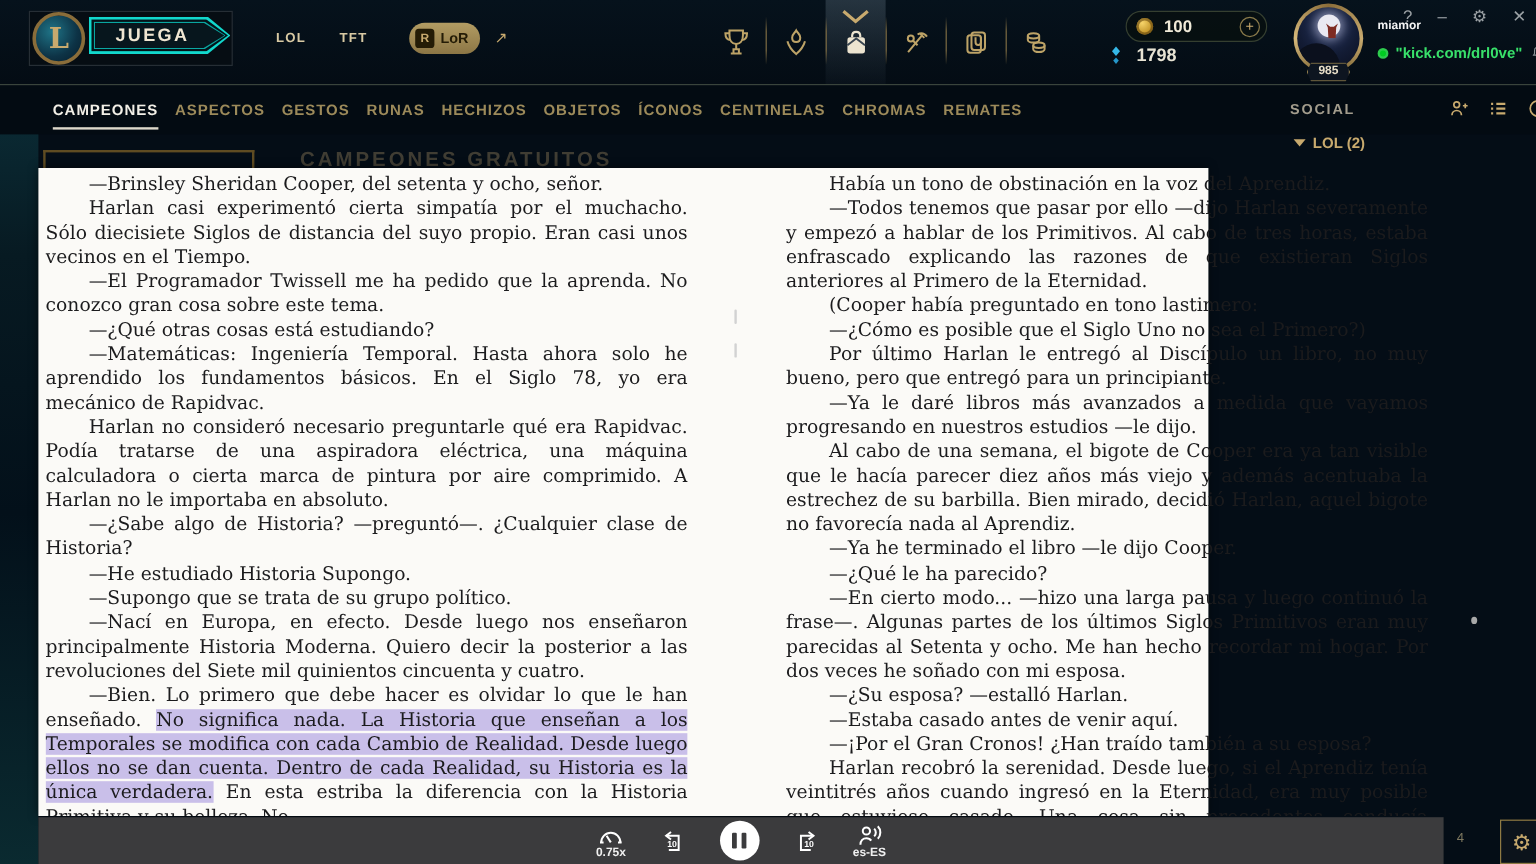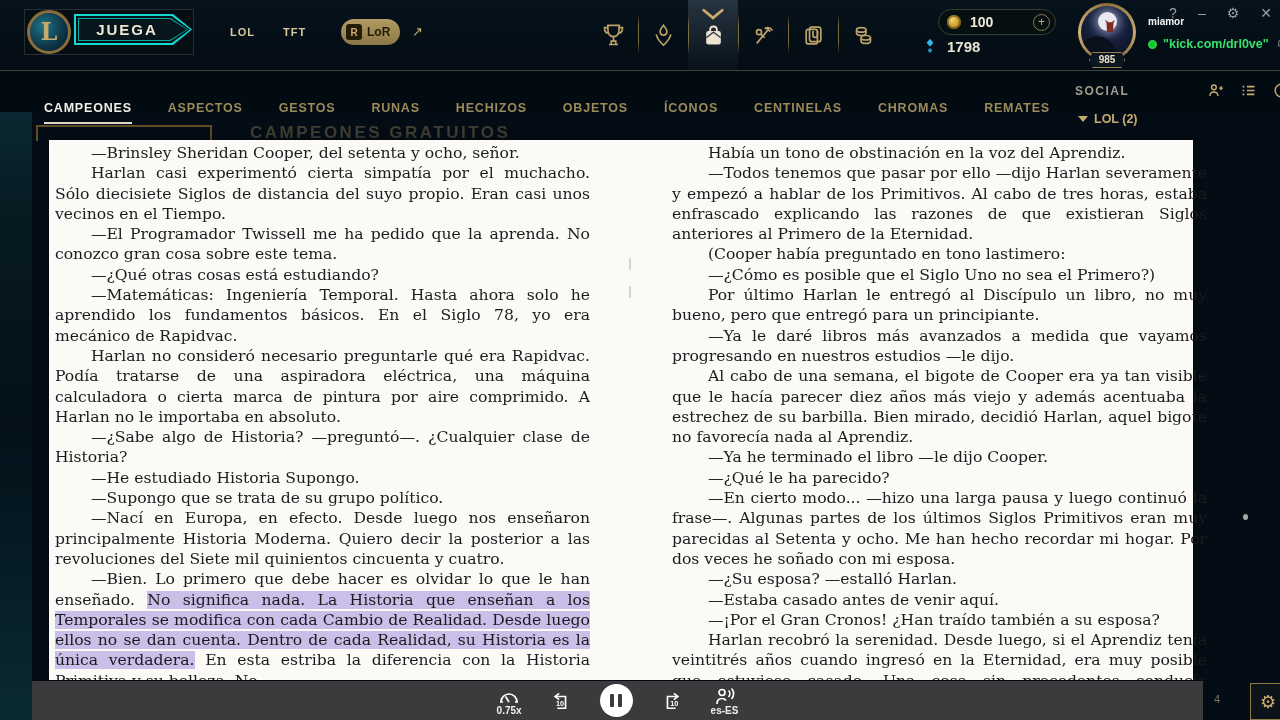--- a/index.html
+++ b/index.html
@@ -65,39 +65,39 @@
     color:#e8dfc8; font-size:10px; font-weight:bold; text-align:center; line-height:14px; z-index:6; }
   .pname { left:1148px; top:16px; color:#f5f5f5; font-size:10px; font-weight:bold; }
   .pstatus { left:1148px; top:37px; display:flex; align-items:center; gap:6px; }
   .sdot { width:9px; height:9px; border-radius:50%; border:2px solid #2ecc4e; background:#0c2; }
   .stext { color:#38e06a; font-size:12.5px; font-weight:bold; }
   .win-controls { right:8px; top:5px; display:flex; gap:21px; color:#9aa0a4; font-size:14px; }
   .win-controls .wc { cursor:default; }
 
   
   .subnav { left:0; top:70px; width:1280px; height:42px; background:#030b12; border-top:1px solid #3a443c; z-index:4; }
-  .tabs { position:absolute; left:44px; top:16px; height:42px; display:flex; gap:36px; align-items:center; }
+  .tabs { position:absolute; left:44px; top:0; height:42px; display:flex; gap:14px; align-items:center; }
   .tab { color:#9c8a5a; font-size:12.5px; font-weight:bold; letter-spacing:.8px; position:relative; white-space:nowrap; }
   .tab.active { color:#f2efe6; }
   .tab.active::after { content:""; position:absolute; left:0; right:0; bottom:-9px; height:2px; background:#ddd8ca; }
   .social-label { left:1075px; top:84px; color:#a39d8d; font-size:12px; font-weight:bold; letter-spacing:1.5px; z-index:4; }
   .social-icons { left:1206px; top:81px; display:flex; gap:14px; color:#c8aa6e; z-index:4; }
   .social-icons svg { width:19px; height:19px; }
   .group-row { left:1078px; top:112px; display:flex; align-items:center; gap:6px; z-index:4; }
   .tri-down { width:0; height:0; border-left:5px solid transparent; border-right:5px solid transparent; border-top:6px solid #c8aa6e; }
   .group-label { color:#c8aa6e; font-size:12.5px; font-weight:bold; }
 
   
   .bg-frame { left:36px; top:125px; width:176px; height:16px; border:2px solid #5f4c22; border-bottom:none; z-index:1; }
   .bg-header { left:250px; top:123px; color:#403d33; font-size:17px; font-weight:bold; letter-spacing:2.5px; z-index:1; }
   .left-glow { left:0; top:70px; width:32px; height:650px;
     background:linear-gradient(180deg,#0b2e38 0%,#071a22 22%,#03101a 55%,#0a2a30 100%); }
 
   
-  .page { left:32px; top:140px; width:1144px; height:540px; background:#fbfaf7; z-index:2; box-shadow:0 0 8px rgba(0,0,0,.55);margin-left:17px; }
+  .page { left:32px; top:140px; width:975px; height:540px; background:#fbfaf7; z-index:2; box-shadow:0 0 8px rgba(0,0,0,.55); }
   .bcol { position:absolute; top:3px; width:535px; height:537px; overflow:hidden; }
   .bcol.left { left:6px; } .bcol.right { left:623px; }
   .bcol p { margin:0; text-indent:2.3em; font-family:"DejaVu Serif", serif;
     font-size:15.6px; line-height:20.3px; color:#1b1b1d; text-align:justify; }
   .hl { background:#c9bfe9; }
   .gap-dash { left:580px; width:2px; height:12px; background:#d2d2d2; border-radius:1px; }
   .edge-dot { left:1194px; top:374px; width:5px; height:6px; border-radius:50%; background:#a8a8a8; }
 
   
   .bottom-bar { left:32px; top:681px; width:1171px; height:39px; background:#3b3b3d; z-index:6; }

